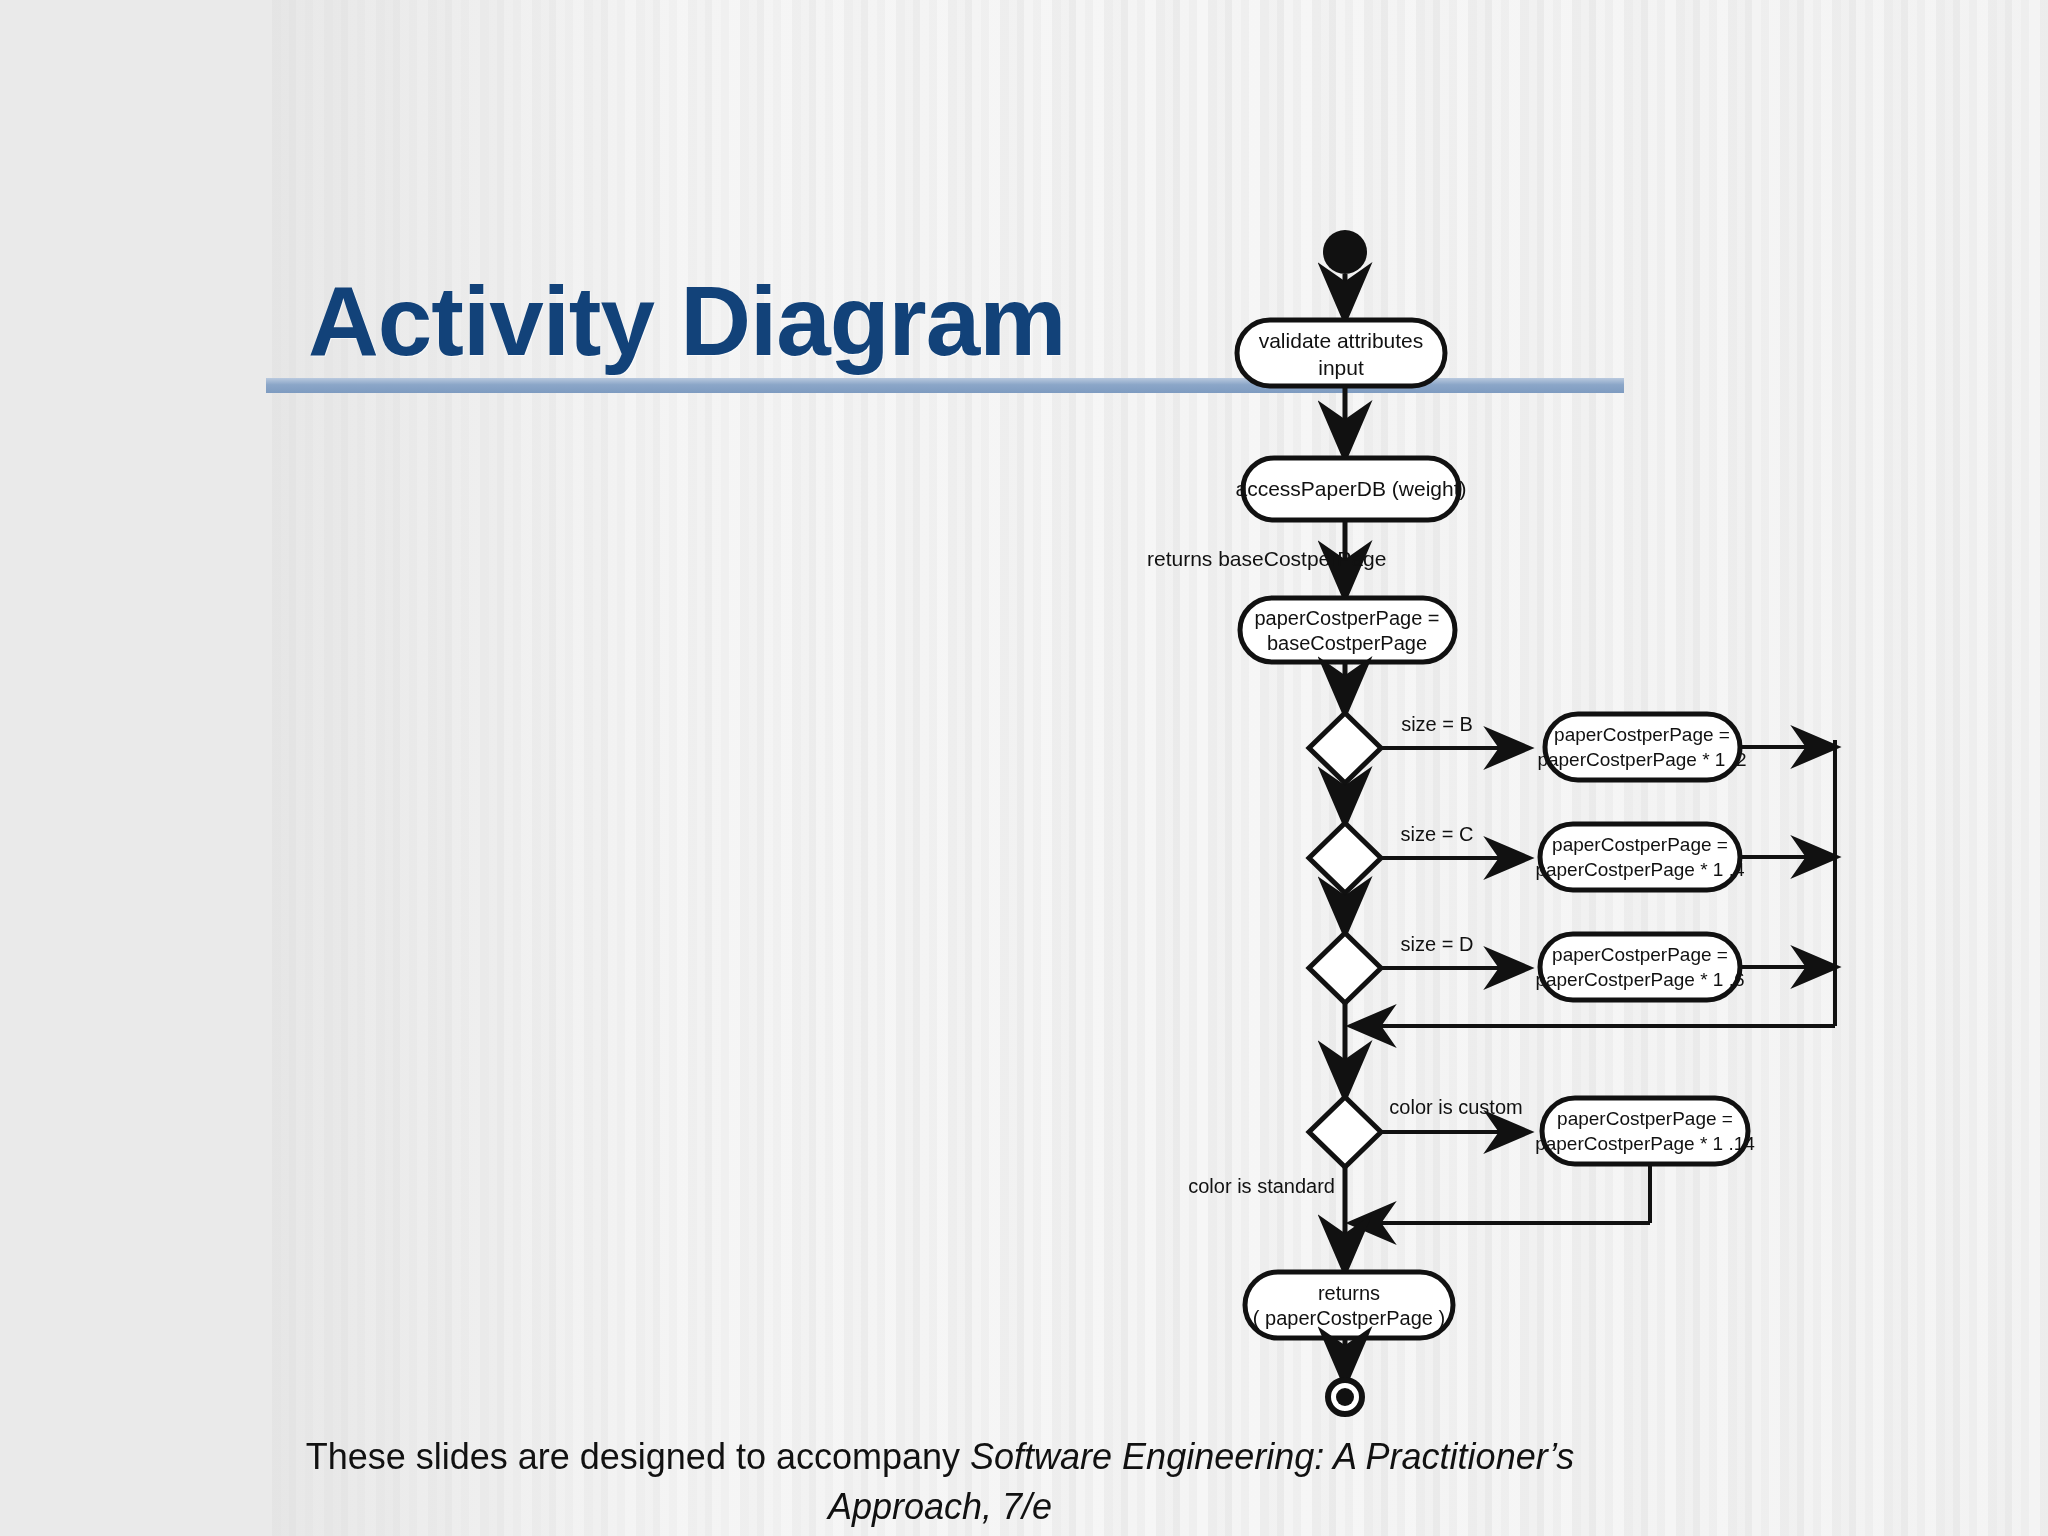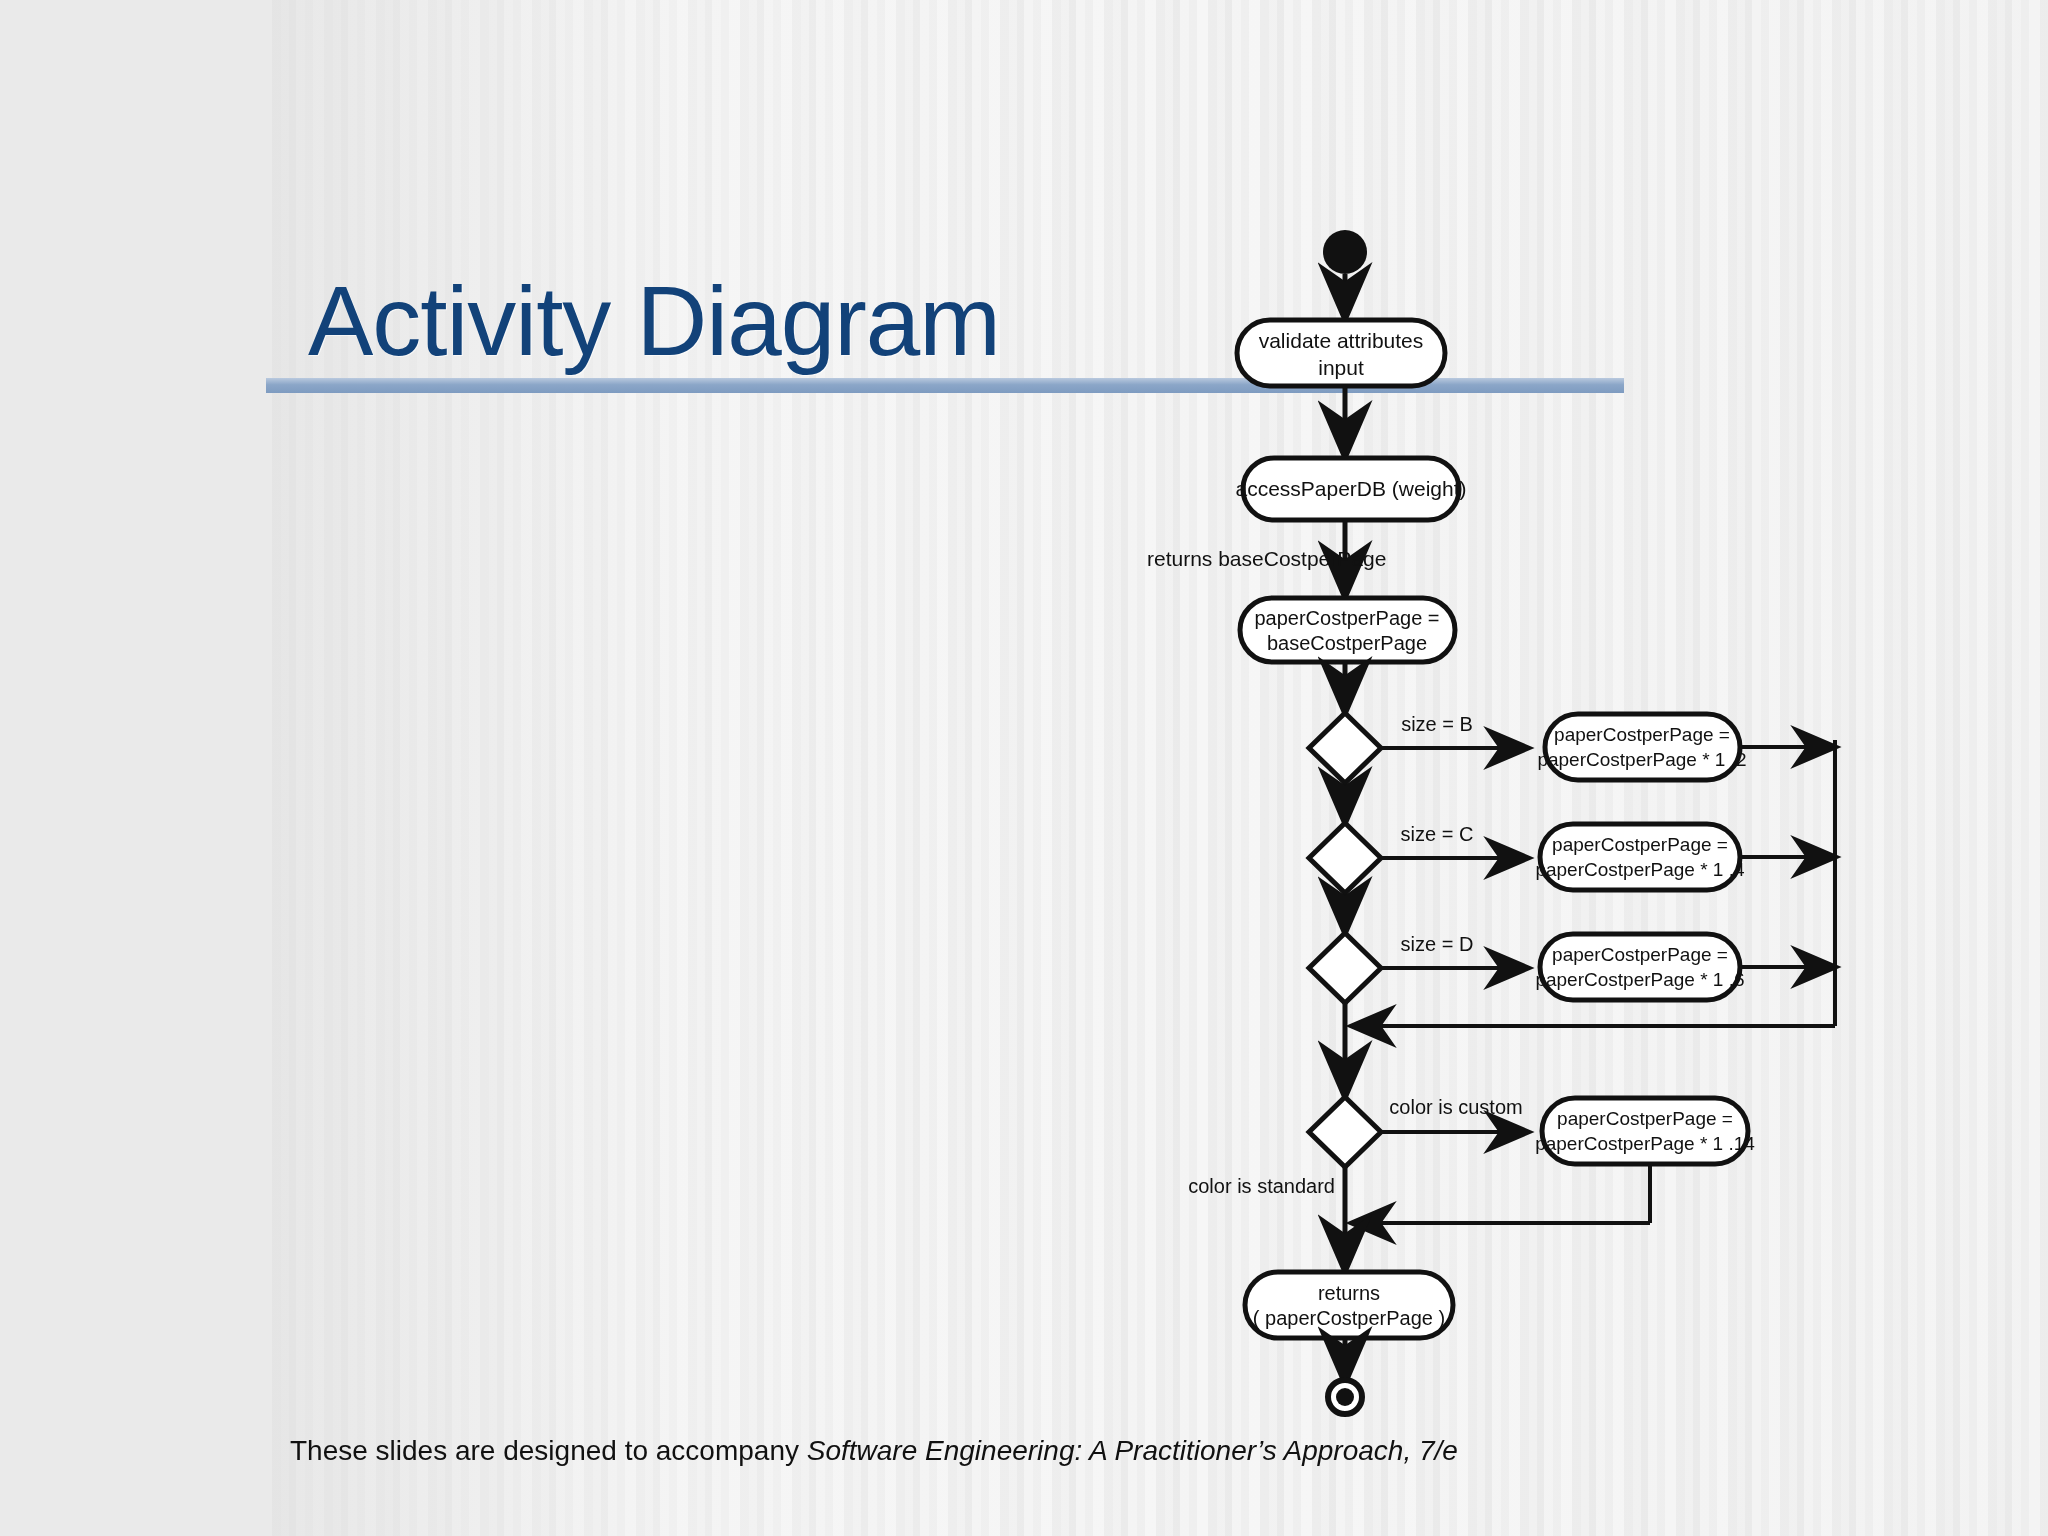--- a/index.html
+++ b/index.html
@@ -45,21 +45,21 @@
   }
 
   
   .title {
     position: absolute;
     left: 308px;
     top: 272px;
     font-size: 98px;
     line-height: 1.0;
     color: #124279;
-    font-weight: 400;
+    font-weight: 700;
     letter-spacing: -1px;
     white-space: nowrap;
     text-shadow: 1px 1px 0 rgba(255,255,255,0.6);
   }
   .title-rule {
     position: absolute;
     left: 266px;
     top: 378px;
     width: 1358px;
     height: 15px;
@@ -77,23 +77,24 @@
     font-family: "Liberation Sans", sans-serif;
     fill: #111111;
   }
 
   
   .footer {
     position: absolute;
     left: 290px;
     top: 1432px;
     width: 1300px;
-    font-size: 28px;
+    font-size: 36px;
     line-height: 1.38;
     color: #111111;
+    text-align: center;
   }
   .footer em { font-style: italic; }
   .pagenum {
     position: absolute;
     left: 1920px;
     top: 1539px;
     font-size: 29px;
     color: #111111;
   }
 </style>

